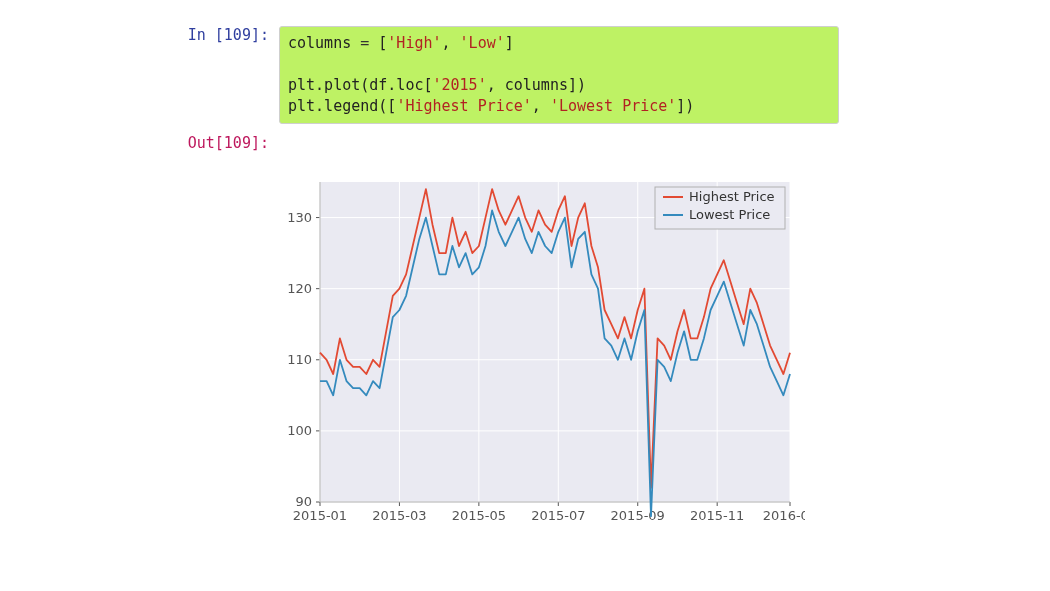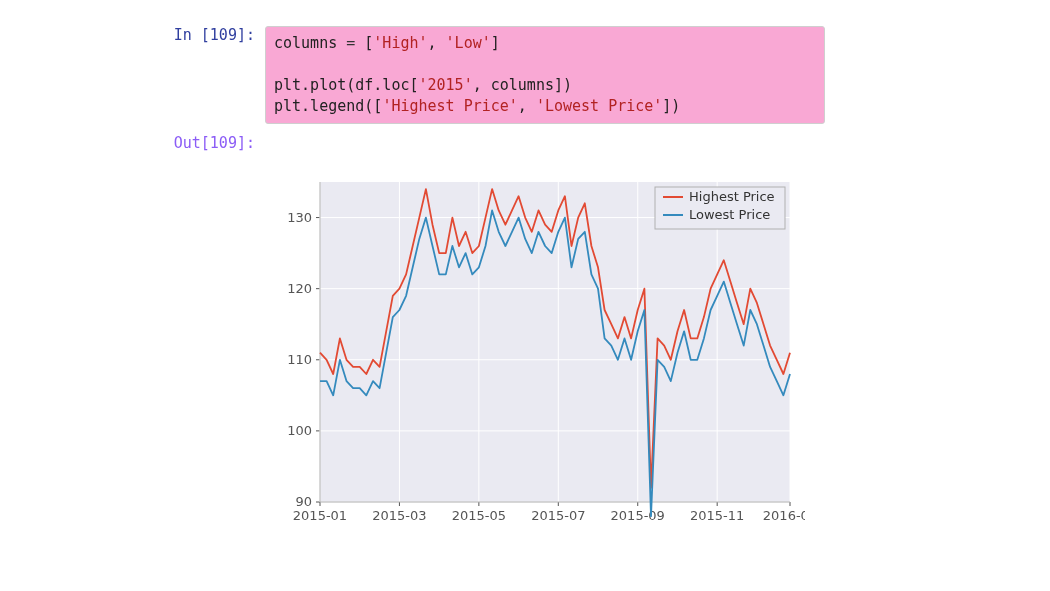--- a/index.html
+++ b/index.html
@@ -18,25 +18,26 @@
     box-sizing: border-box;
   }
   .prompt {
     width: 95px;
     text-align: right;
     font-family: "Menlo","DejaVu Sans Mono","Consolas",monospace;
     font-size: 15px;
     padding-right: 10px;
     box-sizing: border-box;
     flex: none;
+    margin-left: 14px;
   }
   .prompt-in { color: #303F9F; }
-  .prompt-out { color: #8b5cf6; }
+  .prompt-out { color: #be185d; }
   .code-area {
-    background: #f9a8d4;
+    background: #bef264;
     border: 1px solid #cfcfcf;
     border-radius: 3px;
     padding: 6px 8px;
     font-family: "Menlo","DejaVu Sans Mono","Consolas",monospace;
     font-size: 15px;
     line-height: 1.4;
     white-space: pre;
     color: #222;
     width: 560px;
     box-sizing: border-box;

